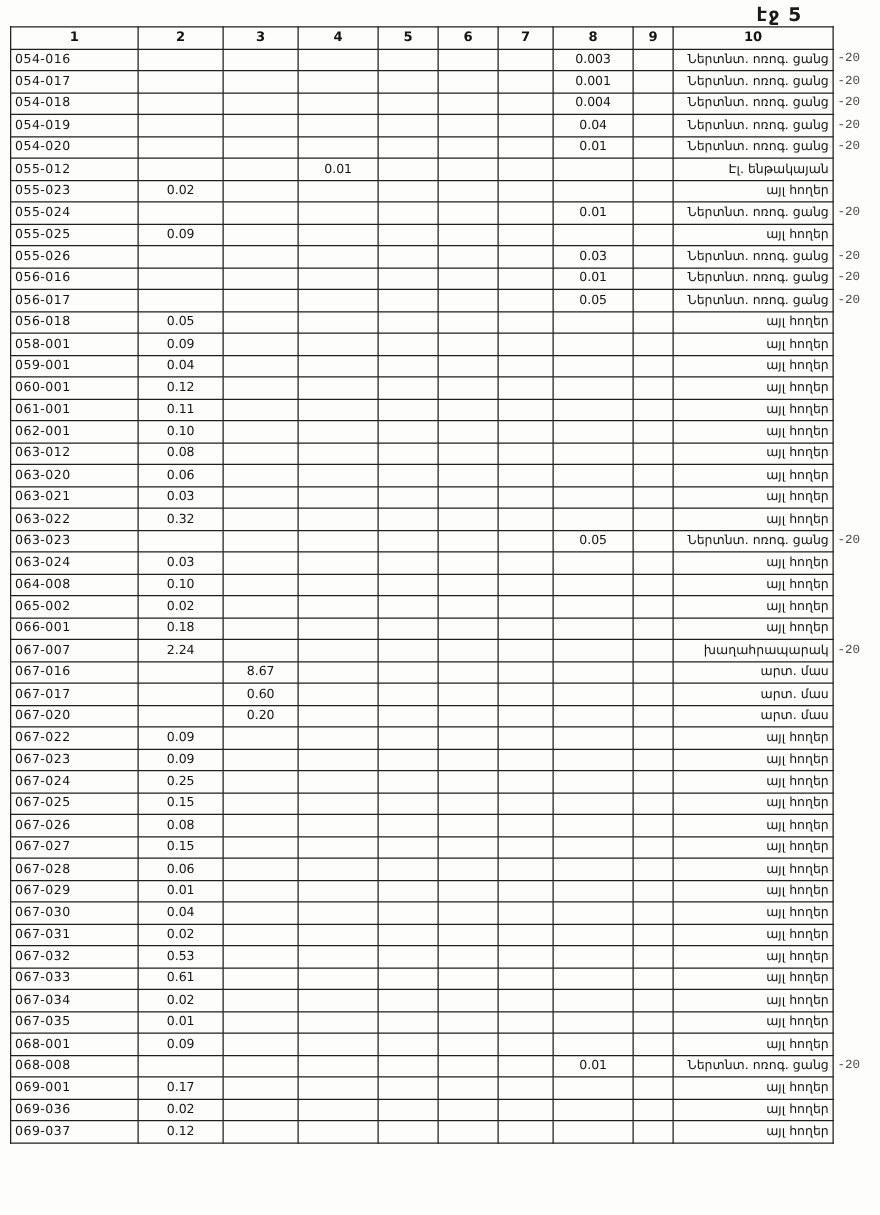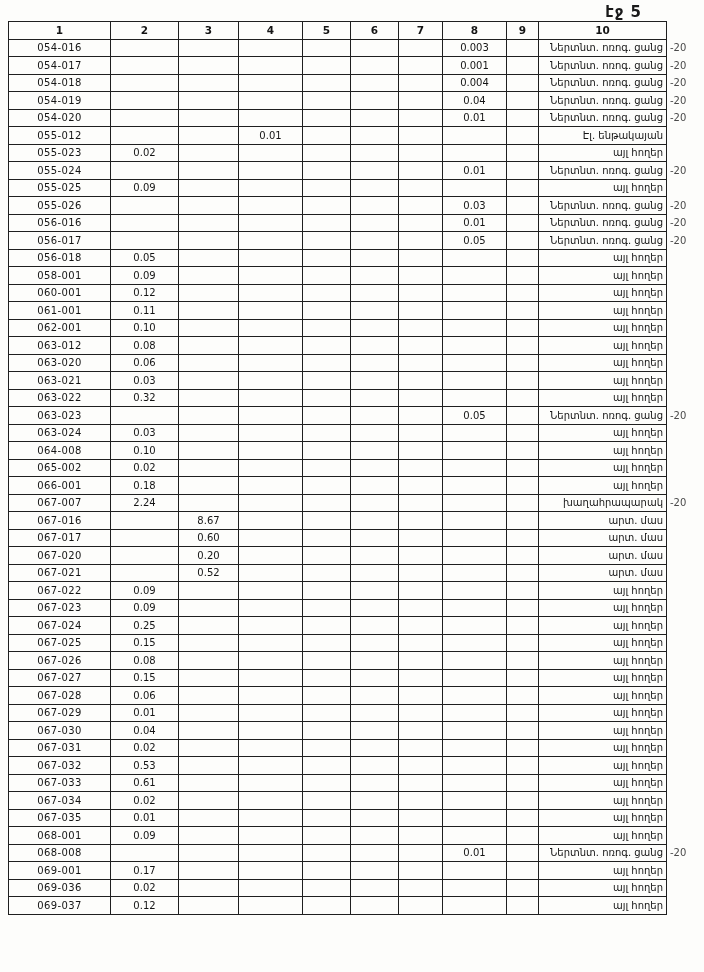--- a/index.html
+++ b/index.html
@@ -42,38 +42,39 @@
     white-space: nowrap;
     vertical-align: middle;
   }
   .doc-table th {
     font-weight: bold;
     text-align: center;
     font-size: 10.5px;
     background: #fdfdfb;
   }
   .c-code {
-    text-align: center;
+    text-align: left;
     letter-spacing: 0.4px;
   }
   .c-num {
     text-align: center;
   }
   .c-text {
     text-align: right;
     font-size: 9.5px;
     padding-left: 2px;
   }
   .c-note, th.c-note {
     border: none !important;
     font-size: 8px;
     color: #4a4a4a;
     text-align: left;
     padding-left: 5px;
     background: transparent;
+    font-family: Liberation Mono, monospace;
   }
 </style>
 </head>
 <body>
 
 <div class="page-label">էջ 5</div>
 
 <table class="doc-table">
   <colgroup>
     <col style="width:102px">
@@ -280,20 +281,33 @@
         <td class="c-num"></td>
         <td class="c-num"></td>
         <td class="c-num"></td>
         <td class="c-num"></td>
         <td class="c-num"></td>
         <td class="c-num"></td>
         <td class="c-text">այլ հողեր</td>
         <td class="c-note"></td>
       </tr>
       <tr>
+        <td class="c-code">059-001</td>
+        <td class="c-num">0.04</td>
+        <td class="c-num"></td>
+        <td class="c-num"></td>
+        <td class="c-num"></td>
+        <td class="c-num"></td>
+        <td class="c-num"></td>
+        <td class="c-num"></td>
+        <td class="c-num"></td>
+        <td class="c-text">այլ հողեր</td>
+        <td class="c-note"></td>
+      </tr>
+      <tr>
         <td class="c-code">060-001</td>
         <td class="c-num">0.12</td>
         <td class="c-num"></td>
         <td class="c-num"></td>
         <td class="c-num"></td>
         <td class="c-num"></td>
         <td class="c-num"></td>
         <td class="c-num"></td>
         <td class="c-num"></td>
         <td class="c-text">այլ հողեր</td>
@@ -478,33 +492,20 @@
         <td class="c-num"></td>
         <td class="c-num"></td>
         <td class="c-num"></td>
         <td class="c-text">արտ. մաս</td>
         <td class="c-note"></td>
       </tr>
       <tr>
         <td class="c-code">067-020</td>
         <td class="c-num"></td>
         <td class="c-num">0.20</td>
-        <td class="c-num"></td>
-        <td class="c-num"></td>
-        <td class="c-num"></td>
-        <td class="c-num"></td>
-        <td class="c-num"></td>
-        <td class="c-num"></td>
-        <td class="c-text">արտ. մաս</td>
-        <td class="c-note"></td>
-      </tr>
-      <tr>
-        <td class="c-code">067-021</td>
-        <td class="c-num"></td>
-        <td class="c-num">0.52</td>
         <td class="c-num"></td>
         <td class="c-num"></td>
         <td class="c-num"></td>
         <td class="c-num"></td>
         <td class="c-num"></td>
         <td class="c-num"></td>
         <td class="c-text">արտ. մաս</td>
         <td class="c-note"></td>
       </tr>
       <tr>

